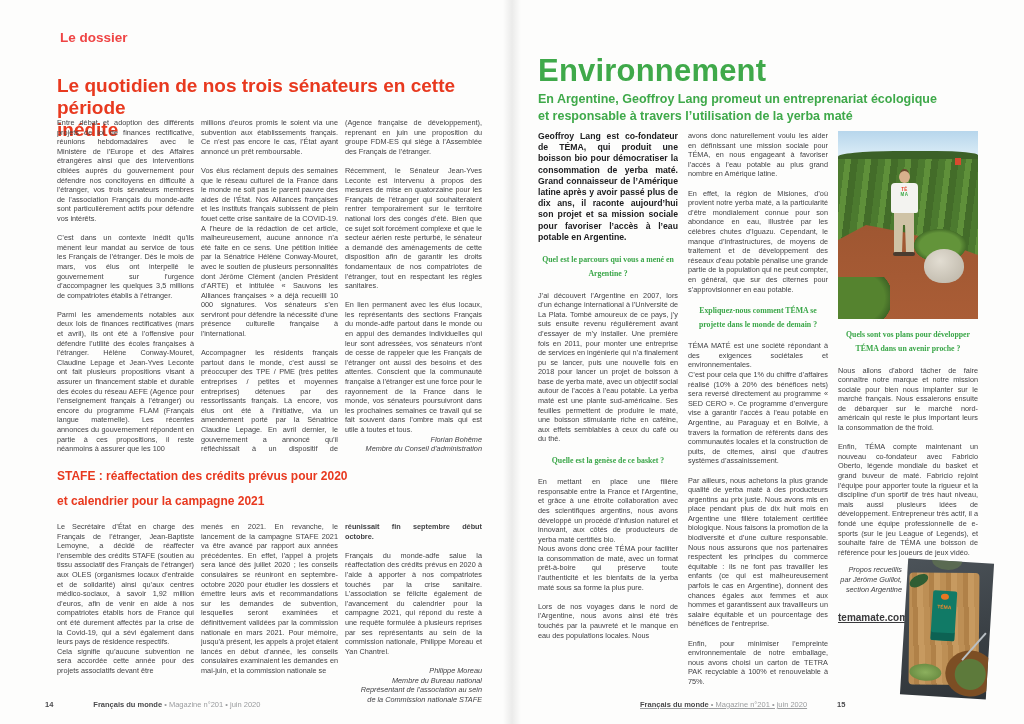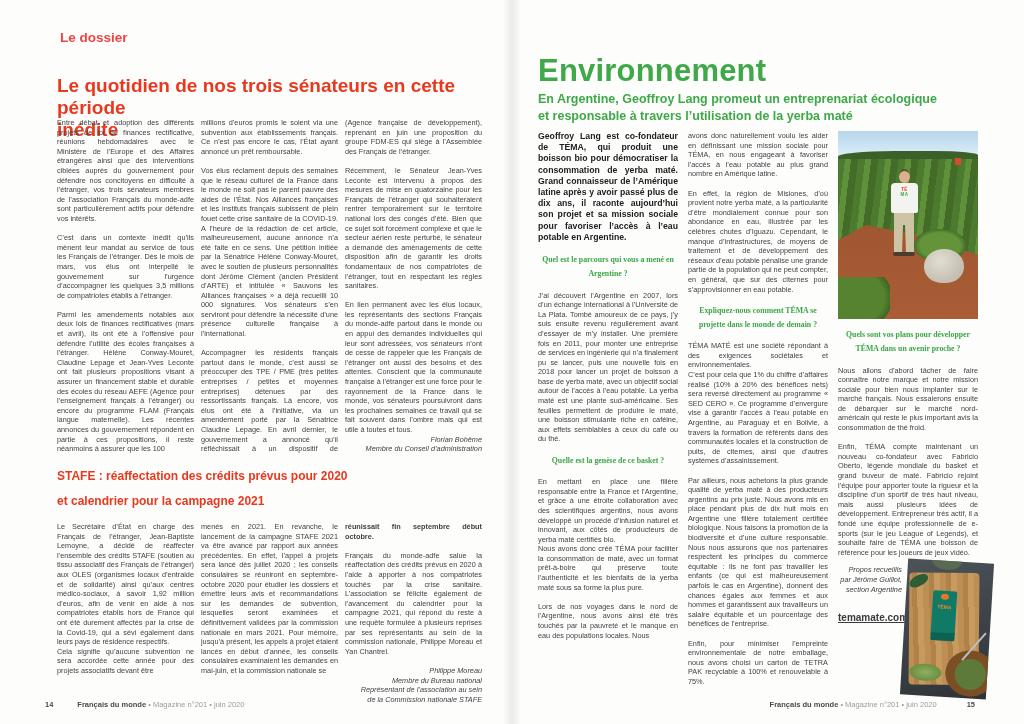--- a/index.html
+++ b/index.html
@@ -40,22 +40,22 @@
   .credit{position:absolute;left:0;top:434px;width:64px;font-size:7.3px;line-height:10px;
           font-style:italic;text-align:right;color:#424245;}
   .weblink{position:absolute;left:0;top:482px;width:64px;font-size:10px;font-weight:bold;text-align:right;
            color:#3a3a3c;text-decoration:underline;cursor:pointer;}
 
   
   .footer{position:absolute;top:700px;font-size:7.5px;color:#9a9c9e;}
   .footer .pn{font-weight:bold;color:#4a4a4c;}
   .footer .brand{font-weight:bold;color:#4a4a4c;}
   #footer-left{left:45px;}
-  #footer-left .pn{display:inline-block;margin-right:24px;}
-  #footer-right{left:640px;width:335px;text-align:right;}
+  #footer-left .pn{display:inline-block;margin-right:40px;}
+  #footer-right{left:640px;width:335px;text-decoration:underline;}
   #footer-right .pn{display:inline-block;margin-left:30px;}
 
   
   .photo1{position:relative;width:140px;height:188px;overflow:hidden;background:#5f8a3a;margin-bottom:9px;}
   .p1-sky{position:absolute;left:0;top:0;right:0;height:26px;background:linear-gradient(#b7d6ec,#ddeef7);}
   .p1-treeline{position:absolute;left:0;top:20px;right:0;height:14px;background:#3c6128;border-radius:40% 30% 35% 25%;}
   .p1-veg{position:absolute;left:0;top:28px;right:0;bottom:0;
           background:repeating-linear-gradient(97deg,#4c7a2f 0 7px,#5f903a 7px 13px,#436c29 13px 20px);}
   .p1-path{position:absolute;left:0;top:0;right:0;bottom:0;background:linear-gradient(#94502d,#aa5d36);
            clip-path:polygon(0 58%,20% 50%,48% 54%,78% 60%,100% 66%,100% 100%,0 100%);}
@@ -187,21 +187,21 @@
           <span class="s1">TÉ</span>
           <span class="s2">MA</span>
         </div>
         <div class="p1-pants"></div>
         <div class="p1-shoes"></div>
         <div class="p1-leafpile"></div>
         <div class="p1-sack"></div>
       </div>
 
       <p class="q" style="margin-top:0">Quels sont vos plans pour développer TÉMA dans un avenir proche ?</p>
-      <p class="p">Nous allons d’abord tâcher de faire connaître notre marque et notre mission sociale pour bien nous implanter sur le marché français. Nous essaierons ensuite de débarquer sur le marché nord-américain qui reste le plus important avis la consommation de thé froid.</p>
+      <p class="p">Nous allons d’abord tâcher de faire connaître notre marque et notre mission sociale pour bien nous implanter sur le marché français. Nous essaierons ensuite de débarquer sur le marché nord-américain qui reste le plus important leurs la consommation de thé froid.</p>
       <p class="tight">Enfin, TÉMA compte maintenant un nouveau co-fondateur avec Fabricio Oberto, légende mondiale du basket et grand buveur de maté. Fabricio rejoint l’équipe pour apporter toute la rigueur et la discipline d’un sportif de très haut niveau, mais aussi plusieurs idées de développement. Entrepreneur très actif, il a fondé une équipe professionnelle de e-sports (sur le jeu League of Legends), et souhaite faire de TÉMA une boisson de référence pour les joueurs de jeux vidéo.</p>
 
       <div class="credit">
         <span>Propos recueillis</span><br>
         <span>par Jérôme Guillot,</span><br>
         <span>section Argentine</span>
       </div>
       <div class="weblink">temamate.com</div>
 
       <div class="photo2">

